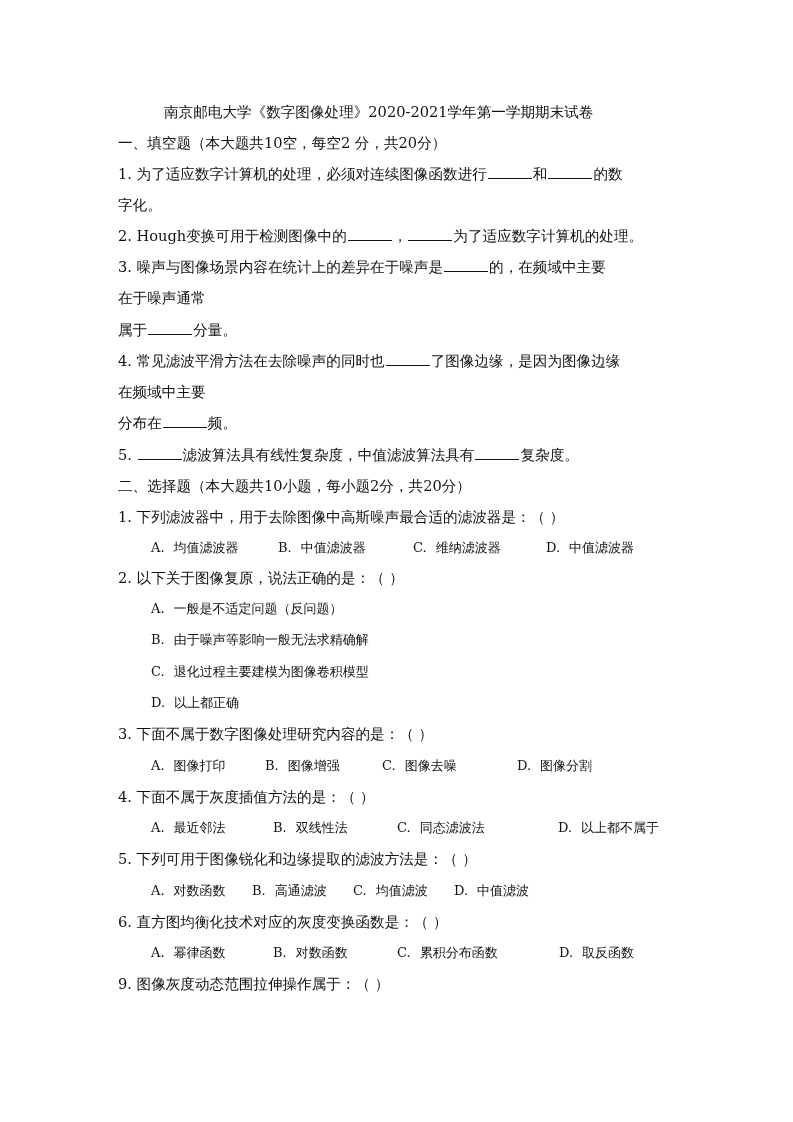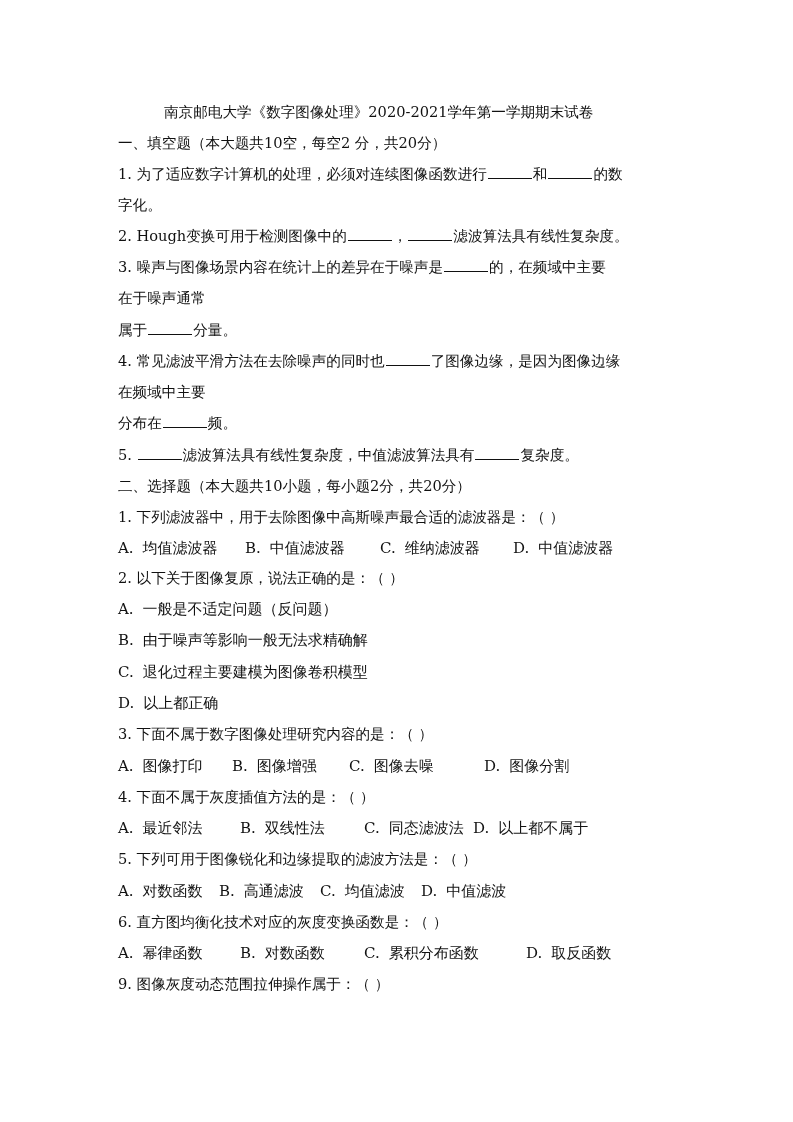--- a/index.html
+++ b/index.html
@@ -1,38 +1,38 @@
 <!DOCTYPE html>
 <html><head>
 <meta charset="utf-8">
 <style>
   html, body { margin: 0; padding: 0; background: #ffffff; }
   body { width: 793px; height: 1122px; position: relative; overflow: hidden;
          font-family: "DejaVu Serif", "Liberation Serif", serif; color: #111; }
   .line { position: absolute; left: 118px; font-size: 14.6px; line-height: 18px; white-space: nowrap; }
   .title { left: 164px; }
   .blank { display: inline-block; width: 44px; border-bottom: 1.6px solid #111; height: 13px; margin: 0 1px; vertical-align: baseline; }
-  .opt { position: absolute; font-size: 15px; line-height: 18px; white-space: nowrap; }
+  .opt { position: absolute; font-size: 13px; line-height: 18px; white-space: nowrap; margin-left: 33px; }
   .opt .k { margin-right: 9px; }
 </style>
 </head>
 <body>
 
 <div>
   <div class="line title" style="top:103px">南京邮电大学《数字图像处理》2020-2021学年第一学期期末试卷</div>
 
   <div class="line" style="top:134px">一、填空题（本大题共10空，每空2 分，共20分）</div>
 
   <div class="line" style="top:165px">
     <span>1. 为了适应数字计算机的处理，必须对连续图像函数进行</span><span class="blank"></span><span>和</span><span class="blank"></span><span>的数</span>
   </div>
   <div class="line" style="top:196px">字化。</div>
 
   <div class="line" style="top:227px">
-    <span>2. Hough变换可用于检测图像中的</span><span class="blank"></span><span>，</span><span class="blank"></span><span>滤波算法具有线性复杂度。</span>
+    <span>2. Hough变换可用于检测图像中的</span><span class="blank"></span><span>，</span><span class="blank"></span><span>为了适应数字计算机的处理。</span>
   </div>
 
   <div class="line" style="top:258px">
     <span>3. 噪声与图像场景内容在统计上的差异在于噪声是</span><span class="blank"></span><span>的，在频域中主要</span>
   </div>
   <div class="line" style="top:289px">在于噪声通常</div>
   <div class="line" style="top:321px">
     <span>属于</span><span class="blank"></span><span>分量。</span>
   </div>
 
@@ -65,21 +65,21 @@
   <div class="line" style="top:725px">3. 下面不属于数字图像处理研究内容的是：（  ）</div>
   <div class="opt" style="top:757px;left:118px"><span class="k">A.</span><span>图像打印</span></div>
   <div class="opt" style="top:757px;left:232px"><span class="k">B.</span><span>图像增强</span></div>
   <div class="opt" style="top:757px;left:349px"><span class="k">C.</span><span>图像去噪</span></div>
   <div class="opt" style="top:757px;left:484px"><span class="k">D.</span><span>图像分割</span></div>
 
   <div class="line" style="top:788px">4. 下面不属于灰度插值方法的是：（  ）</div>
   <div class="opt" style="top:819px;left:118px"><span class="k">A.</span><span>最近邻法</span></div>
   <div class="opt" style="top:819px;left:240px"><span class="k">B.</span><span>双线性法</span></div>
   <div class="opt" style="top:819px;left:364px"><span class="k">C.</span><span>同态滤波法</span></div>
-  <div class="opt" style="top:819px;left:473px"><span class="k">D.</span><span>以上都不属于</span></div>
+  <div class="opt" style="top:819px;left:525px"><span class="k">D.</span><span>以上都不属于</span></div>
 
   <div class="line" style="top:850px">5. 下列可用于图像锐化和边缘提取的滤波方法是：（  ）</div>
   <div class="opt" style="top:882px;left:118px"><span class="k">A.</span><span>对数函数</span></div>
   <div class="opt" style="top:882px;left:219px"><span class="k">B.</span><span>高通滤波</span></div>
   <div class="opt" style="top:882px;left:320px"><span class="k">C.</span><span>均值滤波</span></div>
   <div class="opt" style="top:882px;left:421px"><span class="k">D.</span><span>中值滤波</span></div>
 
   <div class="line" style="top:913px">6. 直方图均衡化技术对应的灰度变换函数是：（  ）</div>
   <div class="opt" style="top:944px;left:118px"><span class="k">A.</span><span>幂律函数</span></div>
   <div class="opt" style="top:944px;left:240px"><span class="k">B.</span><span>对数函数</span></div>

